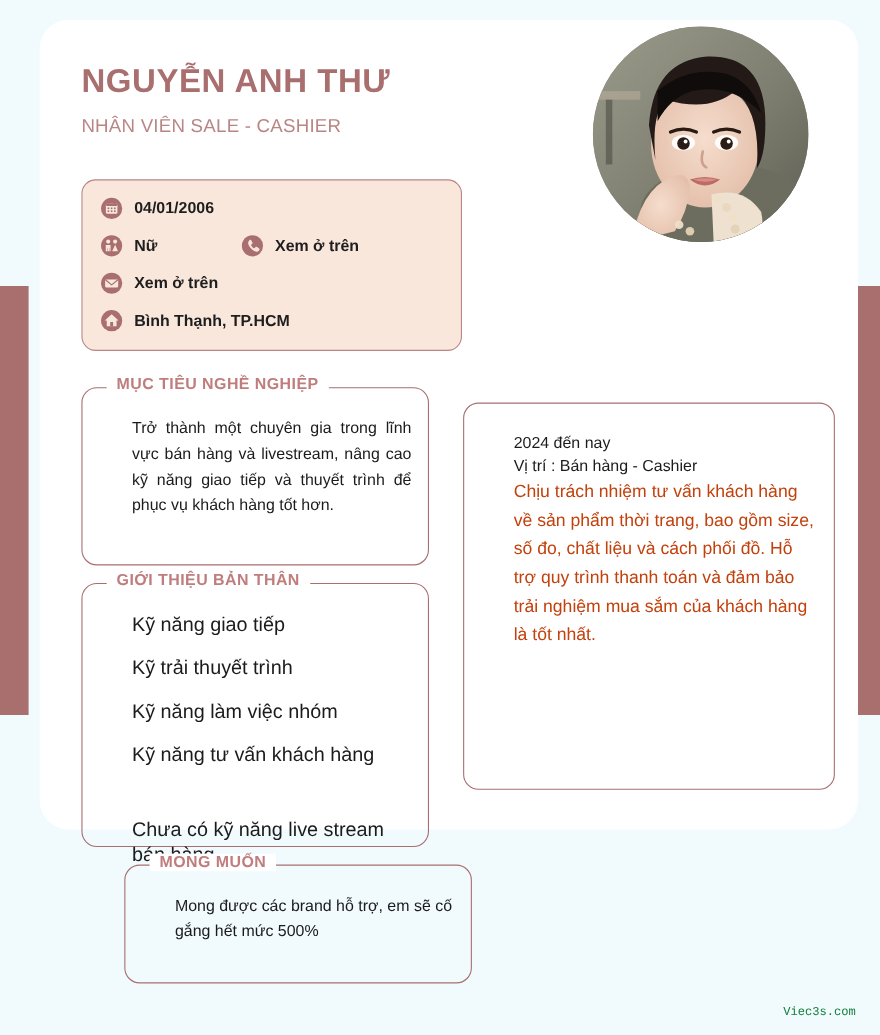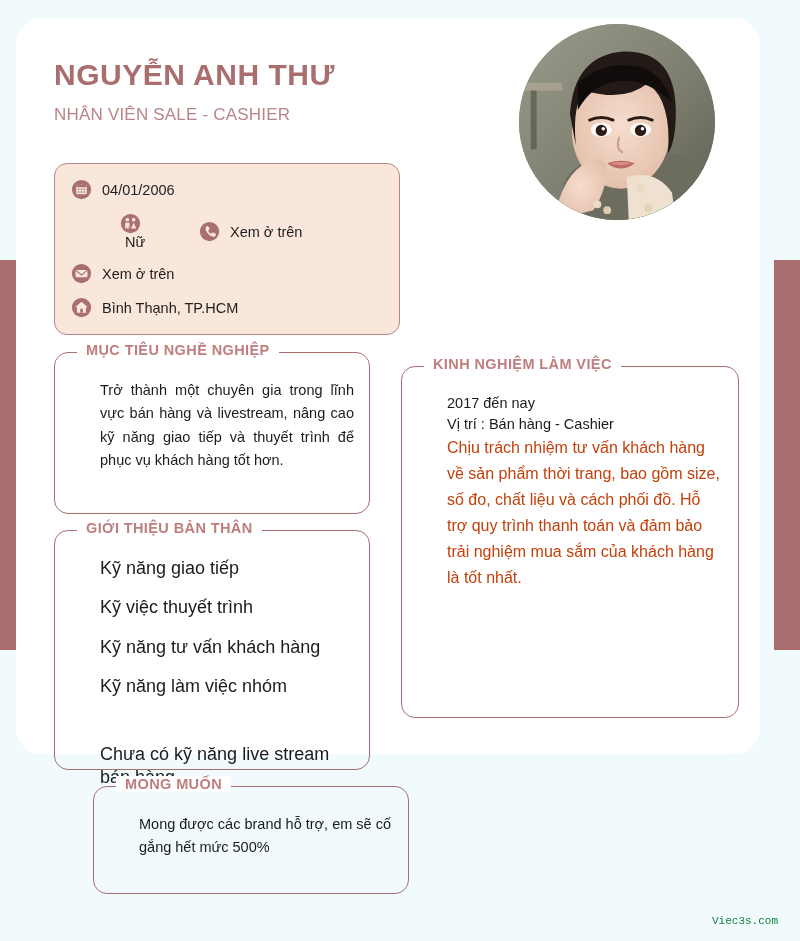--- a/index.html
+++ b/index.html
@@ -24,21 +24,21 @@
     top: 260px;
     height: 390px;
     z-index: 1;
   }
   .side-bar.left  { left: 0; }
   .side-bar.right { right: 0; }
 
   
   .card {
     position: absolute;
-    left: 16px;
+    left: 36px;
     top: 18px;
     width: 744px;
     height: 736px;
     background: #ffffff;
     border-radius: 26px;
     z-index: 2;
     box-sizing: border-box;
   }
 
   
@@ -84,36 +84,37 @@
     width: 346px;
     box-sizing: border-box;
     background: #f9e7dc;
     border: 1.4px solid #b98585;
     border-radius: 13px;
     padding: 15px 16px 16px 16px;
   }
   .contact-row {
     display: flex;
     margin-bottom: 13px;
+    font-weight: bold;
   }
   .contact-row:last-child { margin-bottom: 0; }
   .contact-item {
     display: flex;
     align-items: center;
     font-size: 14.5px;
     color: #1e1e1e;
   }
   .contact-item .ico {
     width: 21px;
     height: 21px;
     margin-right: 10px;
     flex: 0 0 21px;
   }
   .contact-item .ico svg { display: block; width: 21px; height: 21px; }
-  .contact-item.gender { width: 128px; flex-direction: column; }
+  .contact-item.gender { width: 128px; }
 
   
   .frame {
     position: absolute;
     box-sizing: border-box;
     border: 1.4px solid #a96f6f;
     border-radius: 14px;
     background: transparent;
     padding-left: 30px;
   }
@@ -324,39 +325,38 @@
     <div class="frame-body">
       <p class="justify">Trở thành một chuyên gia trong lĩnh vực bán hàng và livestream, nâng cao kỹ năng giao tiếp và thuyết trình để phục vụ khách hàng tốt hơn.</p>
     </div>
   </div>
 
   <div class="frame" id="about-frame">
     <div class="frame-title">GIỚI THIỆU BẢN THÂN</div>
     <div class="frame-body">
       <ul class="skill-list">
         <li>Kỹ năng giao tiếp</li>
-        <li>Kỹ việc thuyết trình</li>
+        <li>Kỹ trải thuyết trình</li>
+        <li>Kỹ năng làm việc nhóm</li>
         <li>Kỹ năng tư vấn khách hàng</li>
-        <li>Kỹ năng làm việc nhóm</li>
         <li>Chưa có kỹ năng live stream bán hàng</li>
       </ul>
     </div>
   </div>
 
   <div class="frame" id="wish-frame">
     <div class="frame-title">MONG MUỐN</div>
     <div class="frame-body">
       <p>Mong được các brand hỗ trợ, em sẽ cố gắng hết mức 500%</p>
     </div>
   </div>
 
   <div class="frame" id="experience-frame">
-    <div class="frame-title">KINH NGHIỆM LÀM VIỆC</div>
     <div class="frame-body">
-      <p class="exp-line">2017 đến nay</p>
+      <p class="exp-line">2024 đến nay</p>
       <p class="exp-line">Vị trí : Bán hàng - Cashier</p>
       <p class="exp-desc">Chịu trách nhiệm tư vấn khách hàng về sản phẩm thời trang, bao gồm size, số đo, chất liệu và cách phối đồ. Hỗ trợ quy trình thanh toán và đảm bảo trải nghiệm mua sắm của khách hàng là tốt nhất.</p>
     </div>
   </div>
 
 </div>
 
 <div class="watermark">Viec3s.com</div>
 
 </body></html>

